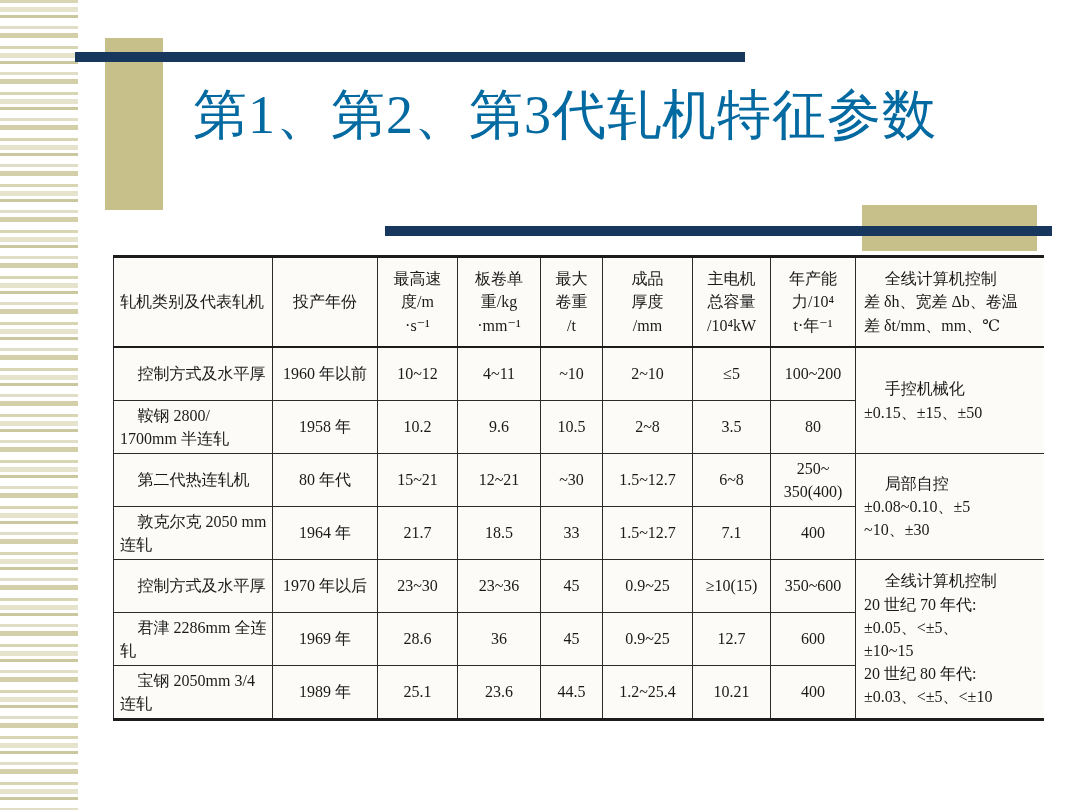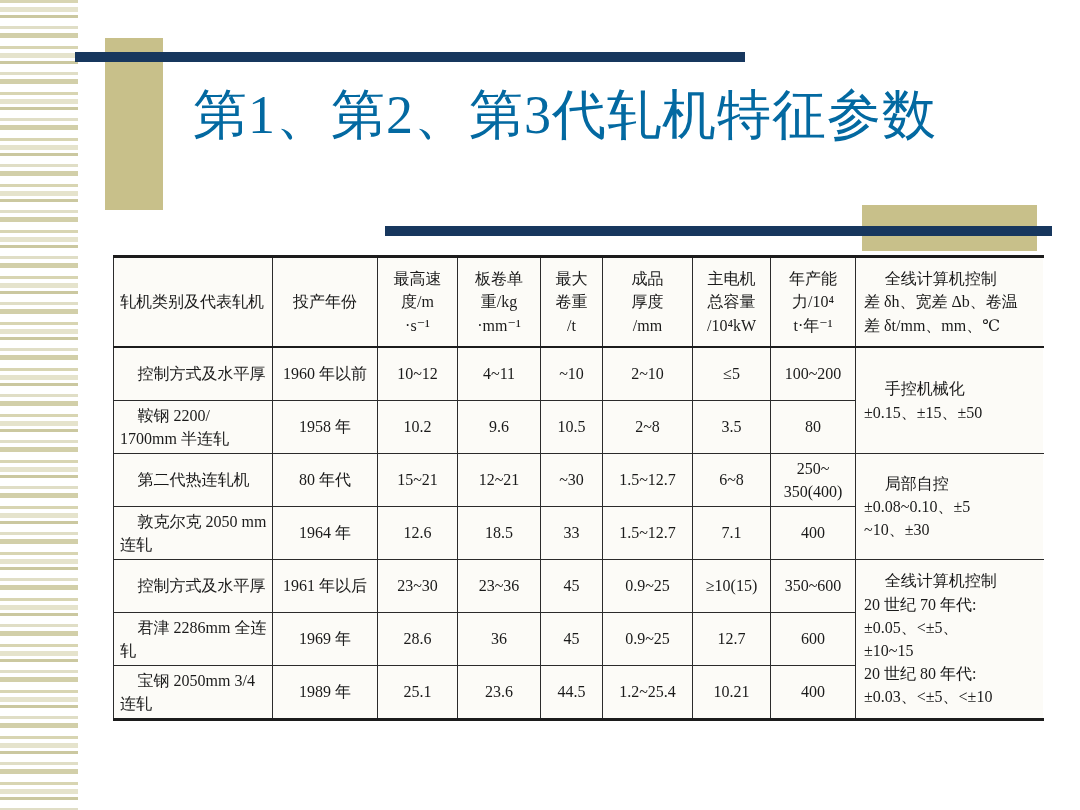--- a/index.html
+++ b/index.html
@@ -127,21 +127,21 @@
           <td>10~12</td>
           <td>4~11</td>
           <td>~10</td>
           <td>2~10</td>
           <td>≤5</td>
           <td>100~200</td>
           <td rowspan="2" class="control">手控机械化
 ±0.15、±15、±50</td>
         </tr>
         <tr>
-          <td class="millname">鞍钢 2200/ 1700mm 半连轧</td>
+          <td class="millname">鞍钢 2800/ 1700mm 半连轧</td>
           <td>1958 年</td>
           <td>10.2</td>
           <td>9.6</td>
           <td>10.5</td>
           <td>2~8</td>
           <td>3.5</td>
           <td>80</td>
         </tr>
         <tr>
           <td class="millname">第二代热连轧机</td>
@@ -152,30 +152,30 @@
           <td>1.5~12.7</td>
           <td>6~8</td>
           <td>250~ 350(400)</td>
           <td rowspan="2" class="control">局部自控
 ±0.08~0.10、±5
 ~10、±30</td>
         </tr>
         <tr>
           <td class="millname">敦克尔克 2050 mm 连轧</td>
           <td>1964 年</td>
-          <td>12.6</td>
+          <td>21.7</td>
           <td>18.5</td>
           <td>33</td>
           <td>1.5~12.7</td>
           <td>7.1</td>
           <td>400</td>
         </tr>
         <tr>
           <td class="millname">控制方式及水平厚</td>
-          <td>1961 年以后</td>
+          <td>1970 年以后</td>
           <td>23~30</td>
           <td>23~36</td>
           <td>45</td>
           <td>0.9~25</td>
           <td>≥10(15)</td>
           <td>350~600</td>
           <td rowspan="3" class="control">全线计算机控制
 20 世纪 70 年代:
 ±0.05、&lt;±5、
 ±10~15

